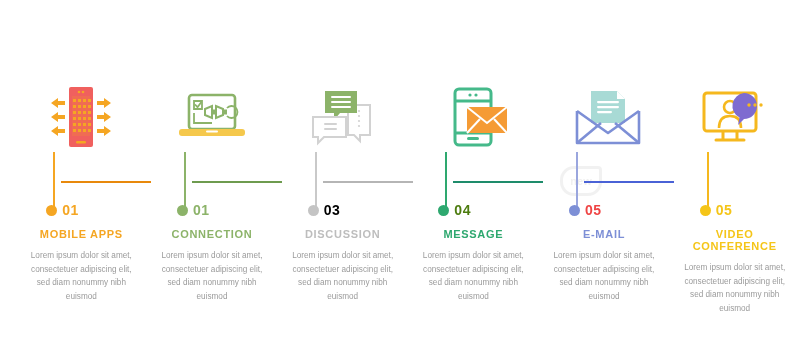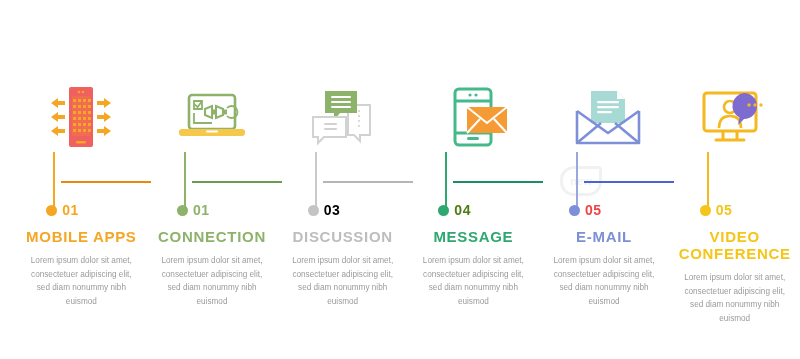--- a/index.html
+++ b/index.html
@@ -115,21 +115,21 @@
 
   
   .text-block {
     position: absolute;
     top: 228px;
     left: 4px;
     right: 4px;
     text-align: center;
   }
   .title {
-    font-size: 15px;
+    font-size: 11px;
     font-weight: bold;
     letter-spacing: 0.7px;
     margin-bottom: 9px;
     font-family: "Liberation Sans", sans-serif;
   }
   .desc {
     font-size: 8.2px;
     line-height: 1.65;
     color: #9b9b9b;
     padding: 0 10px;

